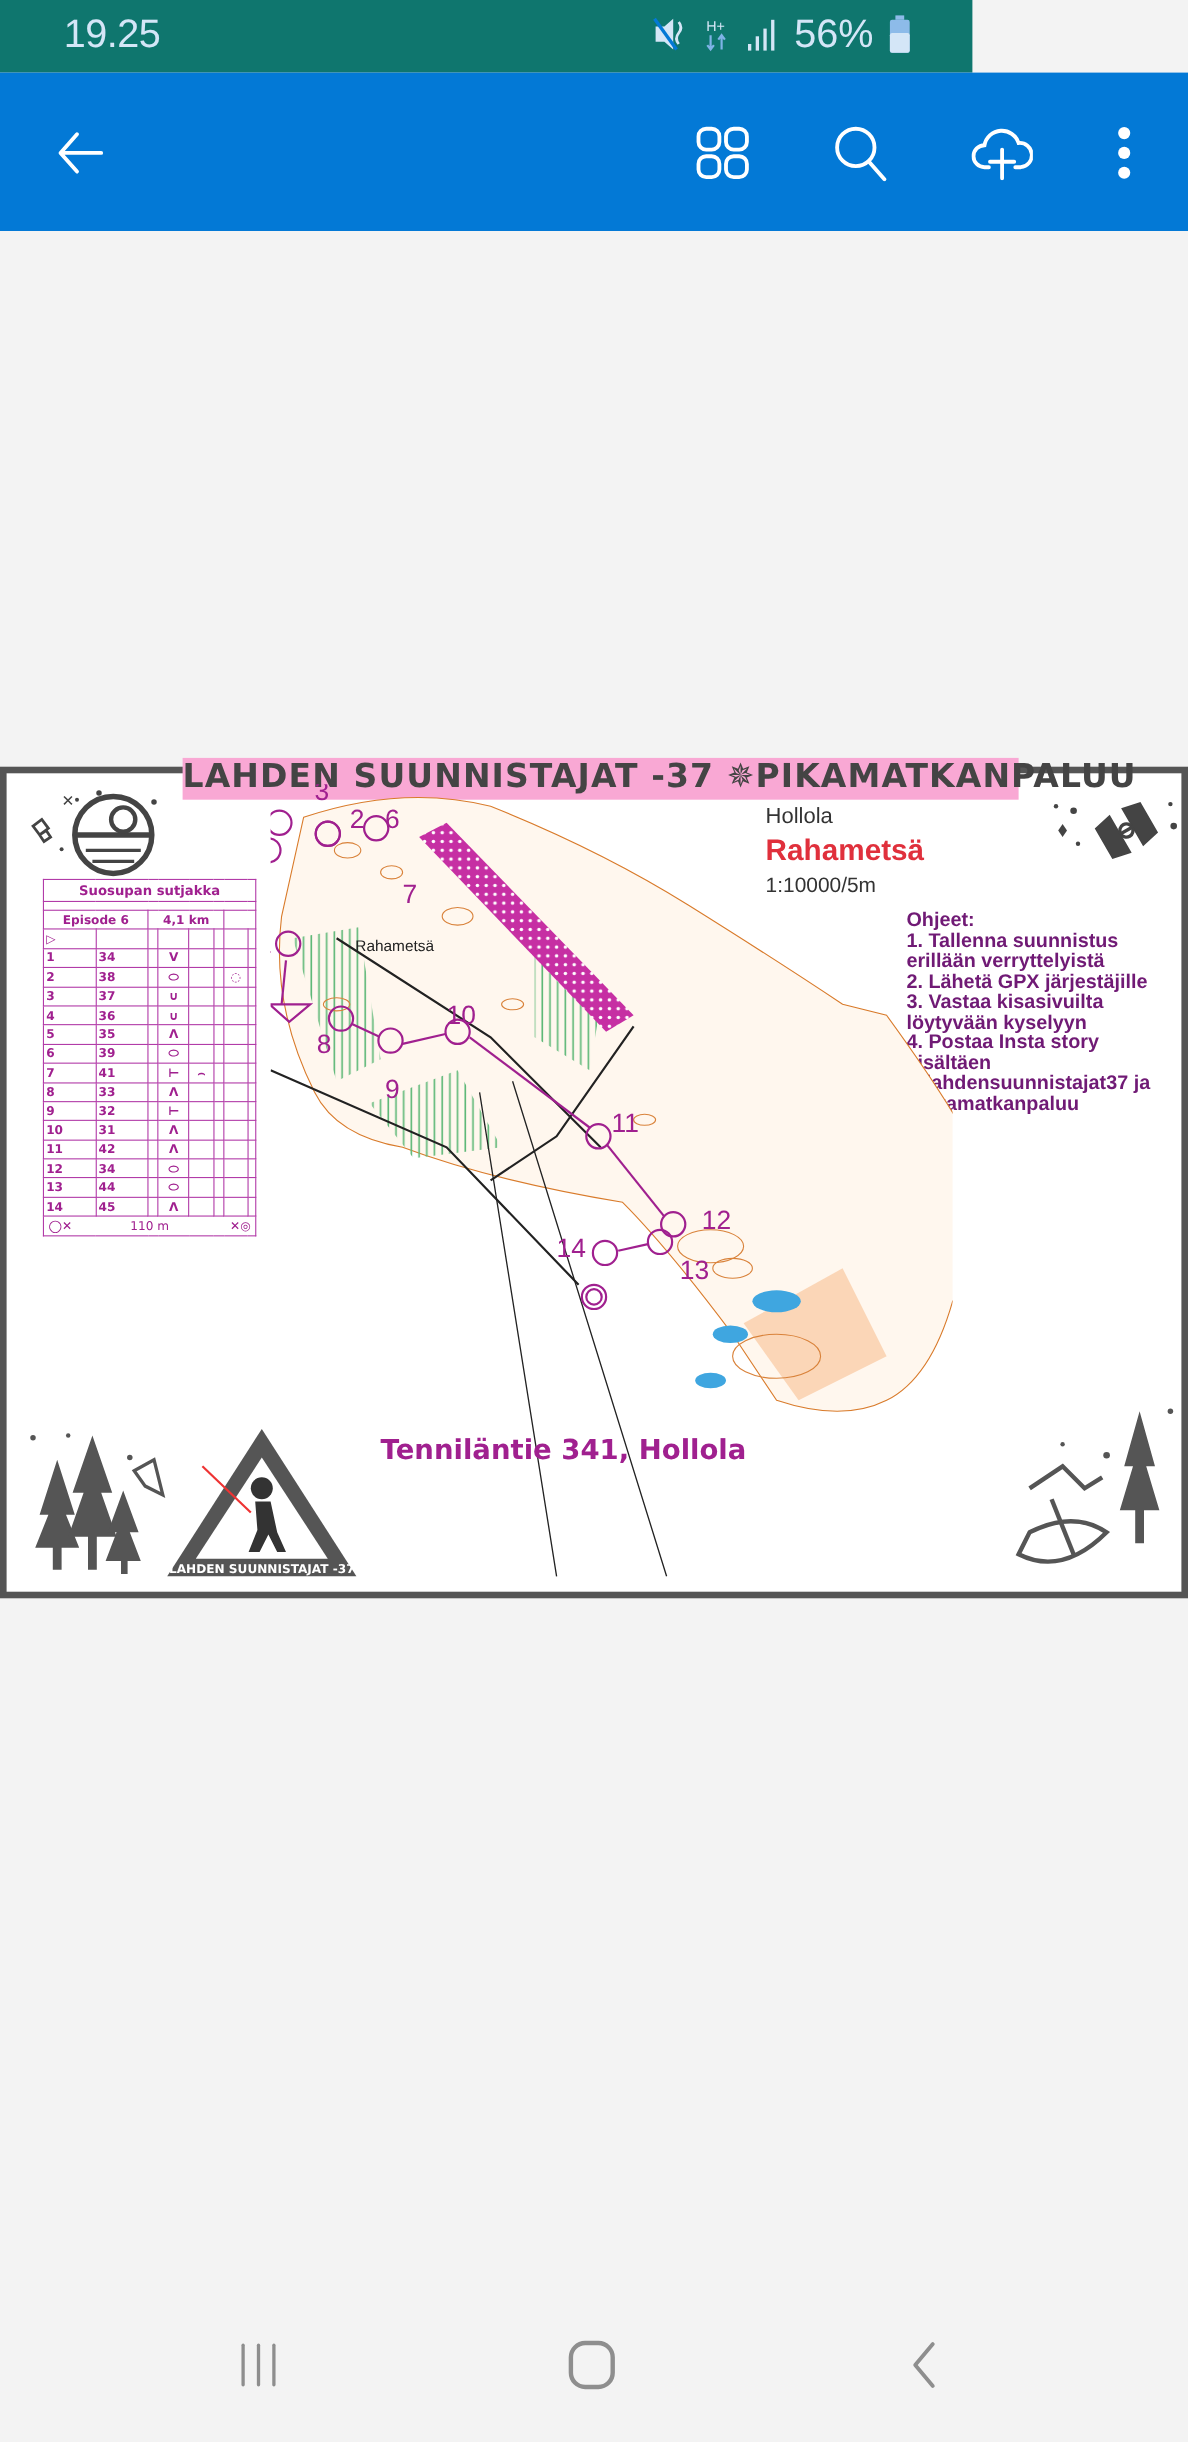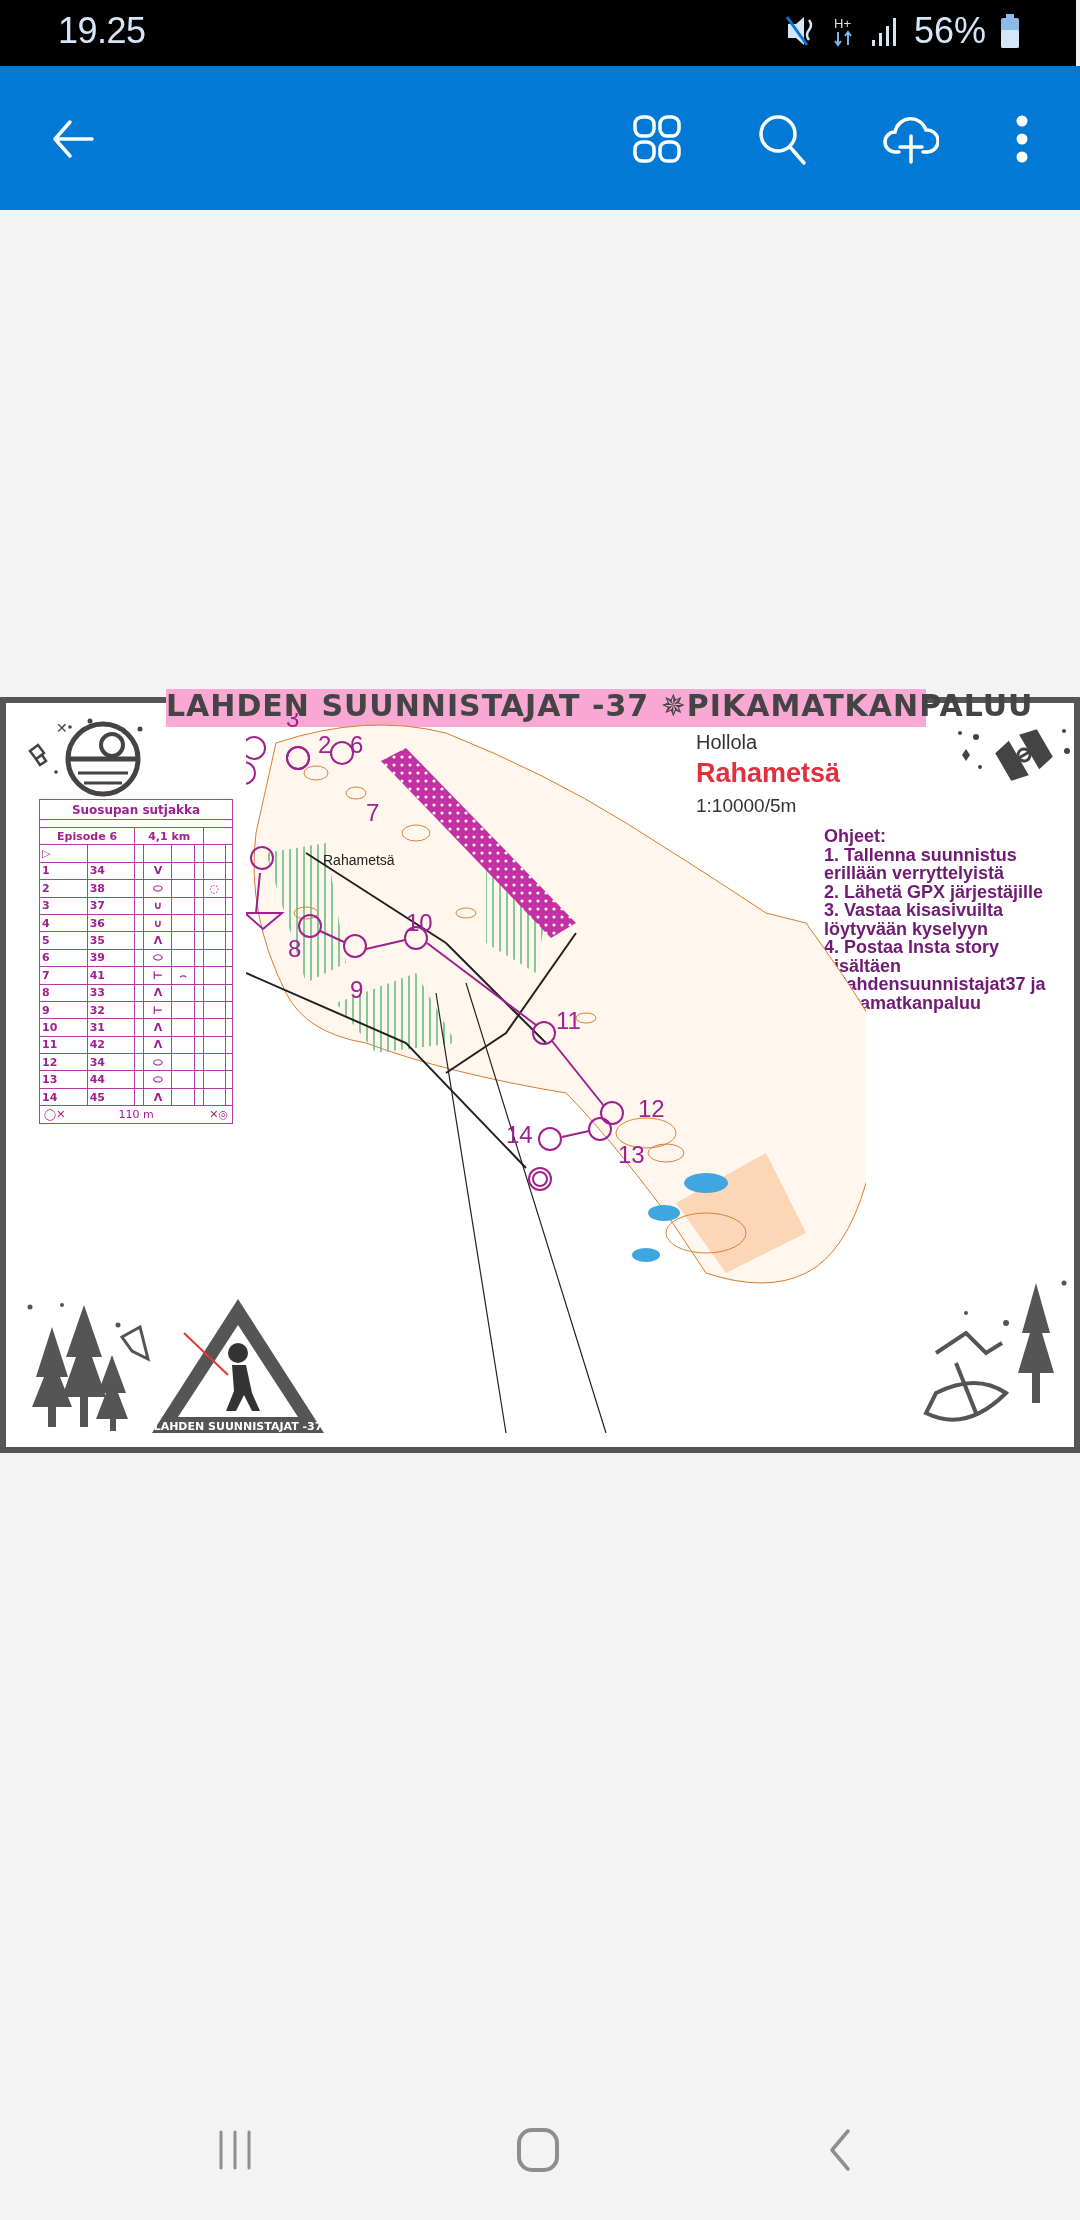--- a/index.html
+++ b/index.html
@@ -1,17 +1,17 @@
 <!DOCTYPE html>
 <html><head>
 <meta charset="utf-8">
 <style>
   * { box-sizing: border-box; margin: 0; padding: 0; }
   html, body { width: 1080px; height: 2220px; background: #f3f3f3; overflow: hidden; font-family: "Liberation Sans", sans-serif; }
-  .status-bar { position: absolute; top: 0; left: 0; width: 1076px; height: 66px; background: #000000; color: #d4e6f7; text-align: center; }
+  .status-bar { position: absolute; top: 0; left: 0; width: 884px; height: 66px; background: #0f766e; color: #d4e6f7; text-align: center; }
   .status-time { position: absolute; left: 58px; top: 10px; font-size: 36px; letter-spacing: -0.5px; }
   .status-right { position: absolute; right: 56px; top: 10px; display: flex; align-items: center; gap: 14px; font-size: 36px; }
   .app-bar { position: absolute; top: 66px; left: 0; width: 1080px; height: 144px; background: #0379d6; }
   .app-bar .icon-btn { position: absolute; top: 38px; width: 70px; height: 70px; display: flex; align-items: center; justify-content: center; cursor: pointer; }
   .viewer { position: absolute; top: 210px; left: 0; width: 1080px; height: 1870px; background: #f3f3f3; }
   .map-frame { position: absolute; top: 487px; left: 0; width: 1080px; height: 756px; background: #fff; border: 6px solid #555; }
   .map-title { position: absolute; top: -14px; left: 160px; width: 760px; height: 38px; background: #f9a8d4; font-family: "DejaVu Sans", sans-serif; font-weight: bold; font-size: 30px; color: #444; letter-spacing: 1px; white-space: nowrap; text-align: center; line-height: 34px; }
   .place { position: absolute; left: 690px; top: 28px; width: 230px; text-align: left; color: #333; }
   .place .p1 { font-size: 20px; }
   .place .p2 { font-size: 27px; font-weight: bold; color: #e0303c; margin-top: 4px; }
@@ -407,20 +407,21 @@
     <svg style="position:absolute;left:142px;top:590px;" width="180" height="146" viewBox="0 0 180 146">
       <path d="M90 6 L176 140 L4 140 Z" fill="#555"></path>
       <path d="M90 32 L150 124 L30 124 Z" fill="#fff"></path>
       <circle cx="90" cy="60" r="10" fill="#333"></circle>
       <path d="M84 72 L98 72 L104 100 L112 118 L104 118 L96 102 L88 118 L78 118 L86 98 Z" fill="#333"></path>
       <line x1="36" y1="40" x2="80" y2="82" stroke="#e33" stroke-width="2"></line>
       <text x="90" y="137" font-size="11" fill="#fff" font-weight="bold" text-anchor="middle" font-family="DejaVu Sans, sans-serif">LAHDEN SUUNNISTAJAT -37</text>
     </svg>
 
     <div class="park">
+      <div>Tenniläntie 341, Hollola</div>
     </div>
 
     <svg style="position:absolute;left:900px;top:560px;" width="170" height="180" viewBox="0 0 170 180">
       <g fill="#555">
           <path d="M130 20 L116 70 L124 70 L112 110 L126 110 L126 140 L134 140 L134 110 L148 110 L136 70 L144 70 Z"></path>
         </g>
       <path d="M20 150 Q60 170 100 130 Q70 110 30 130 Z" fill="none" stroke="#555" stroke-width="4"></path>
       <path d="M30 90 L60 70 L80 90 L96 80" fill="none" stroke="#555" stroke-width="4"></path>
       <line x1="50" y1="100" x2="70" y2="150" stroke="#555" stroke-width="4"></line>
       <circle cx="158" cy="20" r="2.5" fill="#555"></circle>

